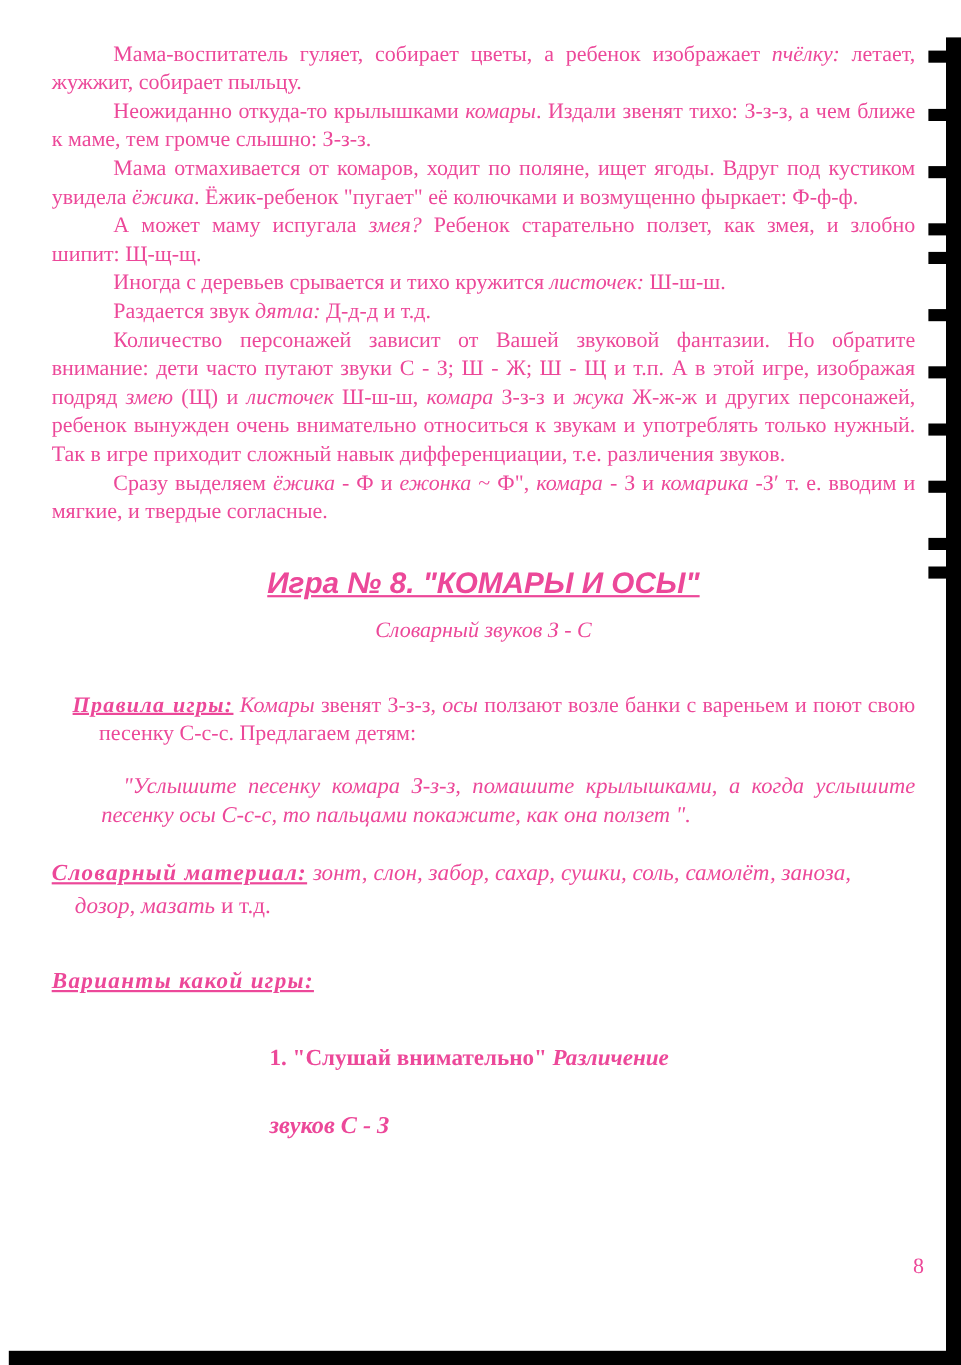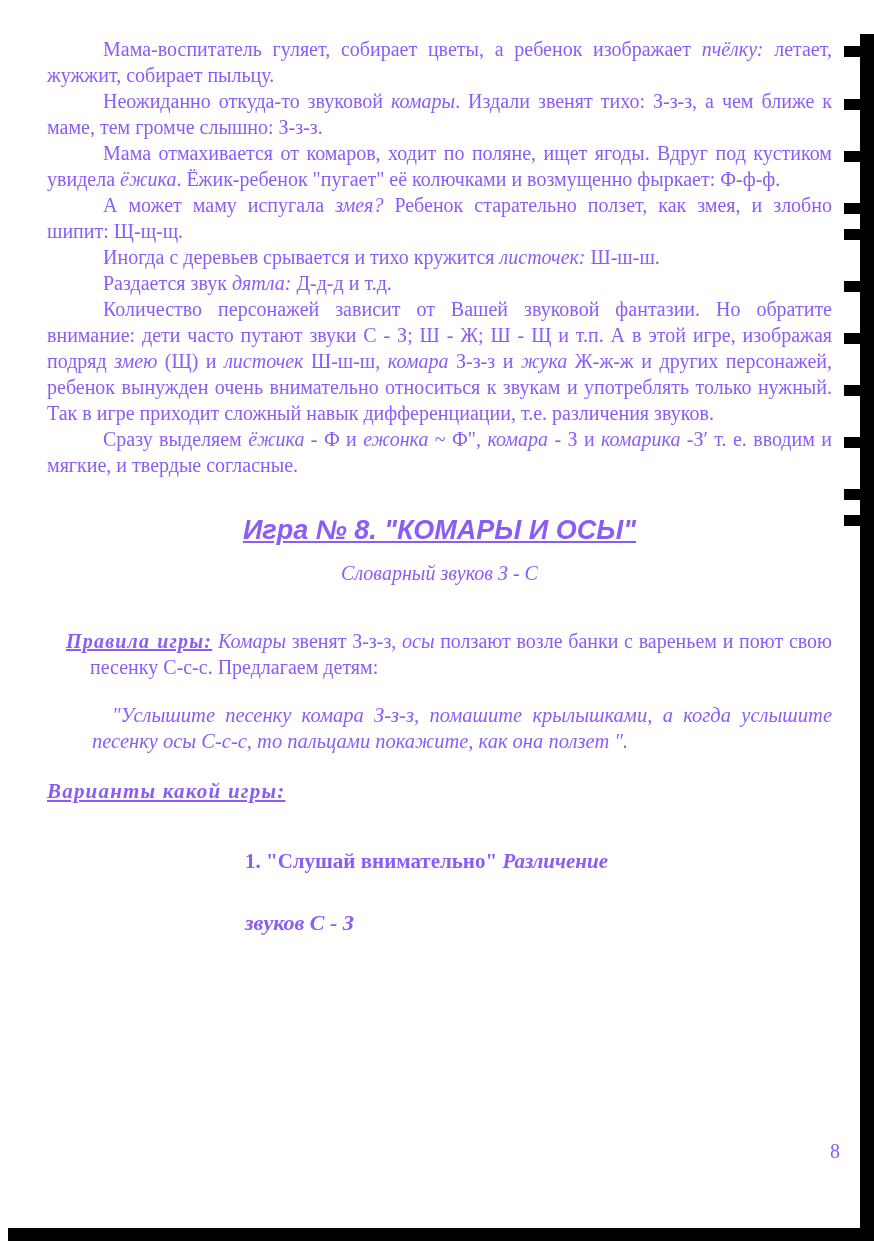--- a/index.html
+++ b/index.html
@@ -1,21 +1,21 @@
 <!DOCTYPE html>
 <html><head>
 <meta charset="utf-8">
 <style>
   html,body{margin:0;padding:0;background:#888;}
   .page{
     position:relative;
     width:874px;height:1241px;
     background:#ffffff;
     font-family:"Liberation Serif","DejaVu Serif",serif;
-    font-size:20px;line-height:26px;color:#8b5cf6;
+    font-size:20px;line-height:26px;color:#ec4899;
     overflow:hidden;
     box-sizing:border-box;
   }
   .text-area{
     position:absolute;top:36px;left:47px;width:785px;
   }
   p{margin:0;text-align:justify;}
   p.ind{text-indent:56px;}
   .s-i{font-style:italic;}
   .s-b{font-weight:bold;}
@@ -51,36 +51,37 @@
   .scan-mark{position:absolute;right:12px;width:18px;height:11px;background:#000;}
 </style>
 </head>
 <body>
 
 <div class="page">
 
   <div class="text-area">
 
     <p class="ind"><span>Мама-воспитатель гуляет, собирает цветы, а ребенок изображает </span><span class="s-i">пчёлку:</span><span> летает, жужжит, собирает пыльцу.</span></p>
-    <p class="ind"><span>Неожиданно откуда-то звуковой </span><span class="s-i">комары</span><span>. Издали звенят тихо: З-з-з, а чем ближе к маме, тем громче слышно: З-з-з.</span></p>
+    <p class="ind"><span>Неожиданно откуда-то крылышками </span><span class="s-i">комары</span><span>. Издали звенят тихо: З-з-з, а чем ближе к маме, тем громче слышно: З-з-з.</span></p>
     <p class="ind"><span>Мама отмахивается от комаров, ходит по поляне, ищет ягоды. Вдруг под кустиком увидела </span><span class="s-i">ёжика</span><span>. Ёжик-ребенок "пугает" её колючками и возмущенно фыркает: Ф-ф-ф.</span></p>
     <p class="ind"><span>А может маму испугала </span><span class="s-i">змея?</span><span> Ребенок старательно ползет, как змея, и злобно шипит: Щ-щ-щ.</span></p>
     <p class="ind"><span>Иногда с деревьев срывается и тихо кружится </span><span class="s-i">листочек:</span><span> Ш-ш-ш.</span></p>
     <p class="ind"><span>Раздается звук </span><span class="s-i">дятла:</span><span> Д-д-д и т.д.</span></p>
     <p class="ind"><span>Количество персонажей зависит от Вашей звуковой фантазии. Но обратите внимание: дети часто путают звуки С - З; Ш - Ж; Ш - Щ и т.п. А в этой игре, изображая подряд </span><span class="s-i">змею</span><span> (Щ) и </span><span class="s-i">листочек</span><span> Ш-ш-ш, </span><span class="s-i">комара</span><span> З-з-з и </span><span class="s-i">жука</span><span> Ж-ж-ж и других персонажей, ребенок вынужден очень внимательно относиться к звукам и употреблять только нужный. Так в игре приходит сложный навык дифференциации, т.е. различения звуков.</span></p>
     <p class="ind"><span>Сразу выделяем </span><span class="s-i">ёжика</span><span> - Ф   и  </span><span class="s-i">ежонка</span><span> ~ Ф", </span><span class="s-i">комара</span><span> - З и </span><span class="s-i">комарика</span><span> -З′ т. е. вводим и мягкие, и твердые согласные.</span></p>
 
     <p class="game-heading">Игра № 8. "КОМАРЫ И ОСЫ"</p>
     <p class="game-subtitle">Словарный звуков З - С</p>
 
     <p class="rules-par"><span class="s-biu">Правила игры:</span><span> </span><span class="s-i">Комары</span><span> звенят З-з-з, </span><span class="s-i">осы</span><span> ползают возле банки с вареньем и поют свою песенку С-с-с. Предлагаем детям:</span></p>
 
     <p class="quote-par">"Услышите песенку комара З-з-з, помашите крылышками, а когда услышите песенку осы С-с-с, то пальцами покажите, как она ползет ".</p>
 
 
+    <p class="vocab-par"><span class="s-biu">Словарный материал:</span><span>   </span><span class="s-i">зонт, слон, забор, сахар, сушки, соль, самолёт, заноза, дозор, мазать</span><span> и т.д.</span></p>
 
     <p class="variants-label-par"><span class="s-biu">Варианты какой игры:</span></p>
 
     <p class="variant-line1"><span class="s-b">1. "Слушай внимательно" </span><span class="s-bi">Различение</span></p>
     <p class="variant-line2">звуков С - З</p>
 
   </div>
 
   <div class="page-number">8</div>
 

